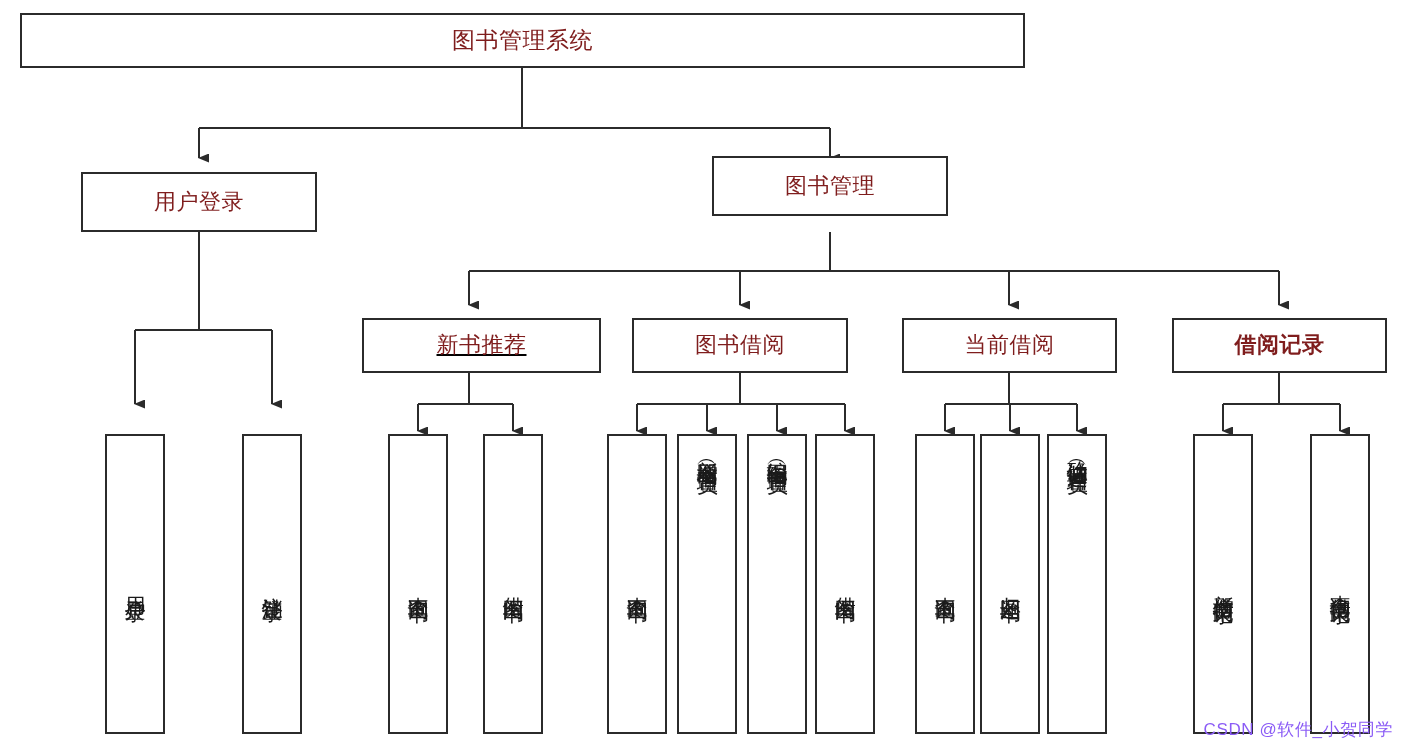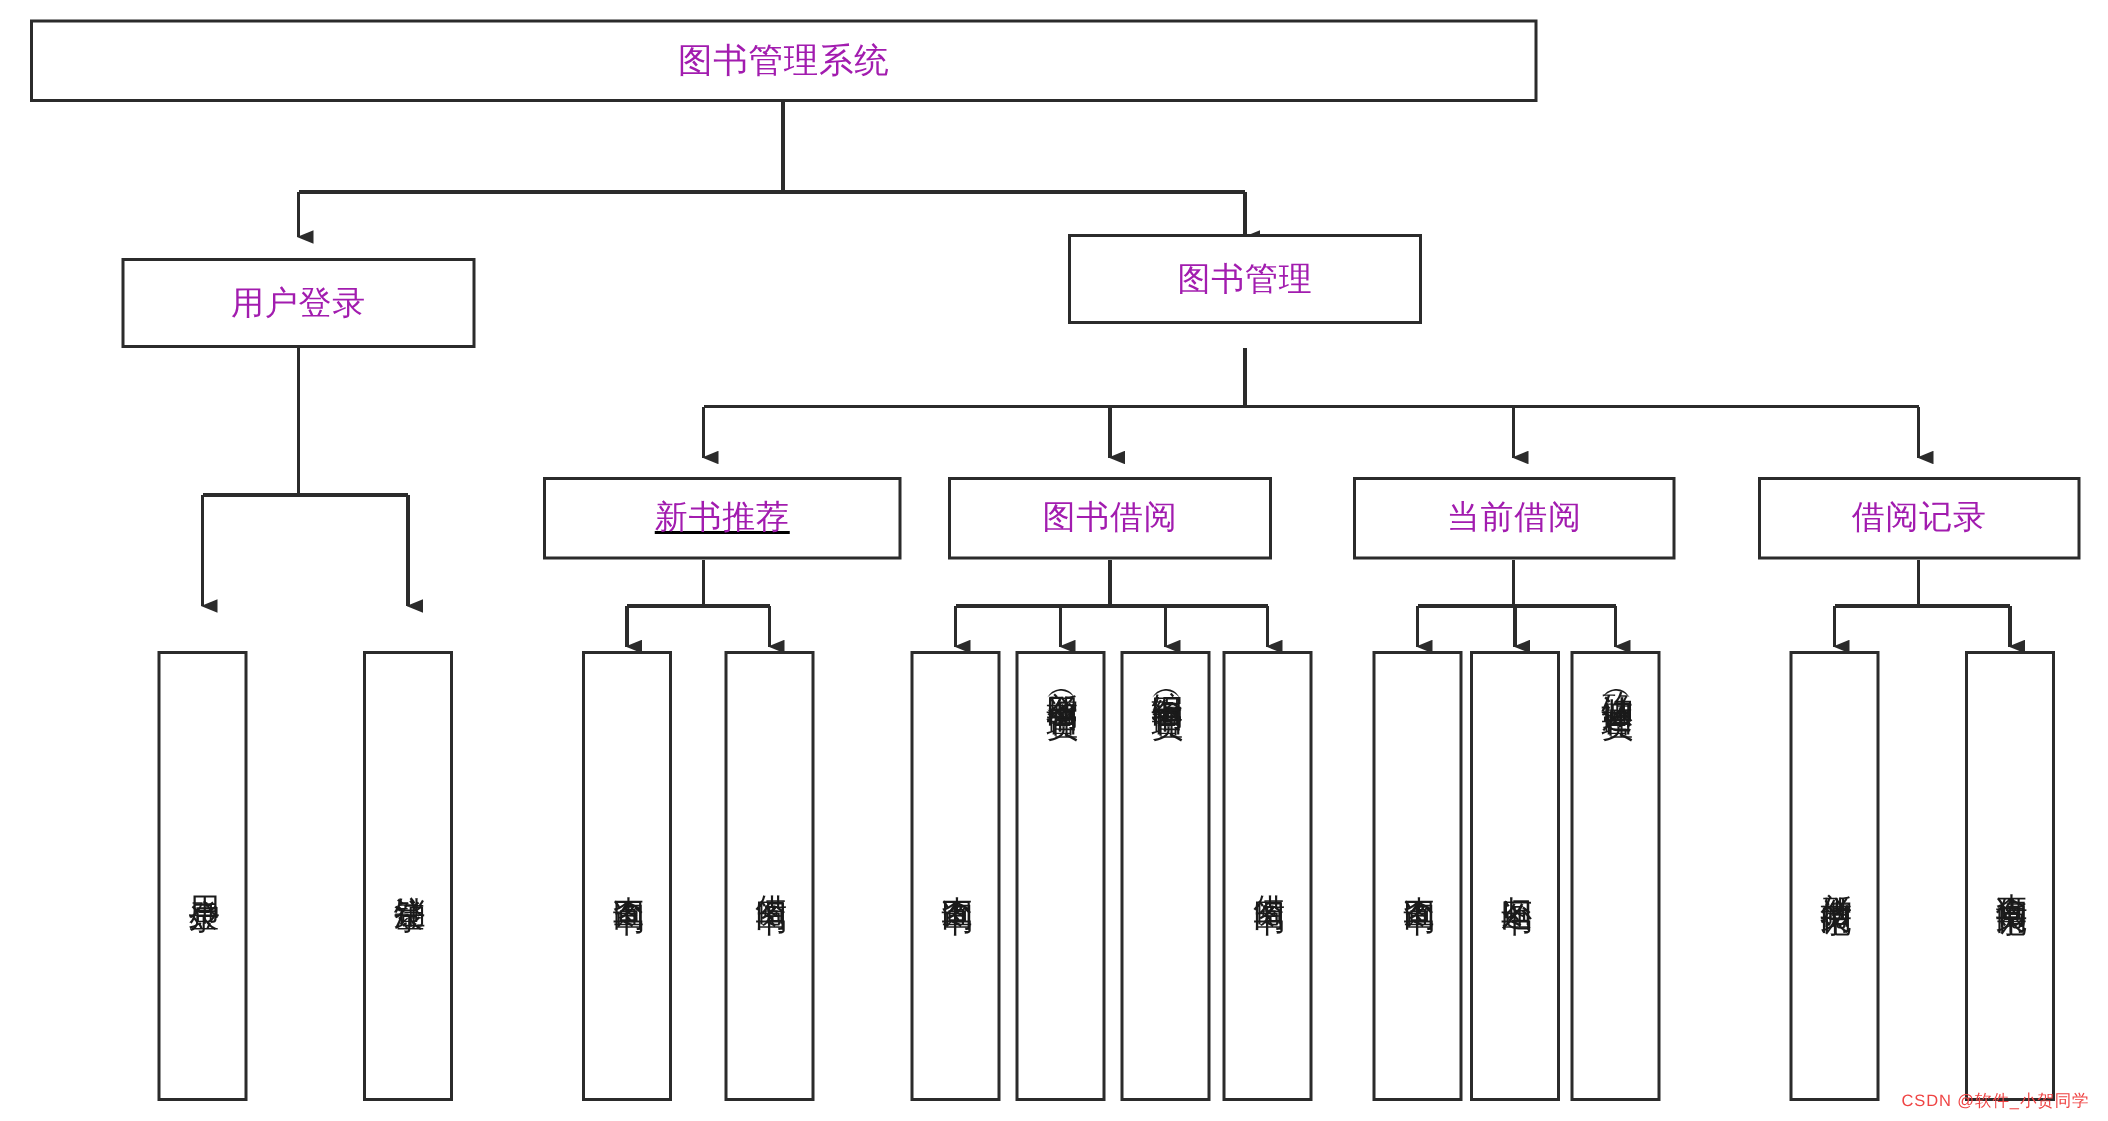--- a/index.html
+++ b/index.html
@@ -31,21 +31,21 @@
     box-sizing: border-box;
     background: #ffffff;
     border: 2px solid #2b2b2b;
     display: flex;
     align-items: center;
     justify-content: center;
     overflow: hidden;
   }
   .node-label-h {
     font-size: 22px;
-    color: #a21caf;
+    color: #7f1d1d;
     line-height: 1.2;
     letter-spacing: 0.5px;
     white-space: nowrap;
     text-align: right;
   }
   .node-box.root .node-label-h { font-size: 23px; }
   .node-label-v {
     writing-mode: vertical-rl;
     text-orientation: upright;
     font-size: 21px;
@@ -58,22 +58,22 @@
   .leaf-box {
     align-items: flex-start;
     justify-content: center;
     padding-top: 8px;
   }
   .leaf-box.centered { align-items: center; padding-top: 0; }
   .watermark {
     position: absolute;
     right: 12px;
     bottom: 6px;
-    font-size: 11px;
-    color: #ef4444;
+    font-size: 17px;
+    color: #8b5cf6;
     letter-spacing: 0.6px;
     white-space: nowrap;
     user-select: none;
   }
 </style>
 </head>
 <body>
 
 <div id="diagram-root">
 
@@ -140,21 +140,21 @@
 
   <div class="node-box" style="left:362px; top:318px; width:239px; height:55px;text-decoration:underline;">
     <span class="node-label-h">新书推荐</span>
   </div>
   <div class="node-box" style="left:902px; top:318px; width:215px; height:55px;">
     <span class="node-label-h">当前借阅</span>
   </div>
   <div class="node-box" style="left:632px; top:318px; width:216px; height:55px;">
     <span class="node-label-h">图书借阅</span>
   </div>
-  <div class="node-box" style="left:1172px; top:318px; width:215px; height:55px;">
+  <div class="node-box" style="left:1172px; top:318px; width:215px; height:55px;font-weight:bold;">
     <span class="node-label-h">借阅记录</span>
   </div>
 
   <div class="node-box leaf-box centered" style="left:105px; top:434px; width:60px; height:300px;">
     <span class="node-label-v">用户登录</span>
   </div>
   <div class="node-box leaf-box centered" style="left:242px; top:434px; width:60px; height:300px;">
     <span class="node-label-v">注销登录</span>
   </div>
 

